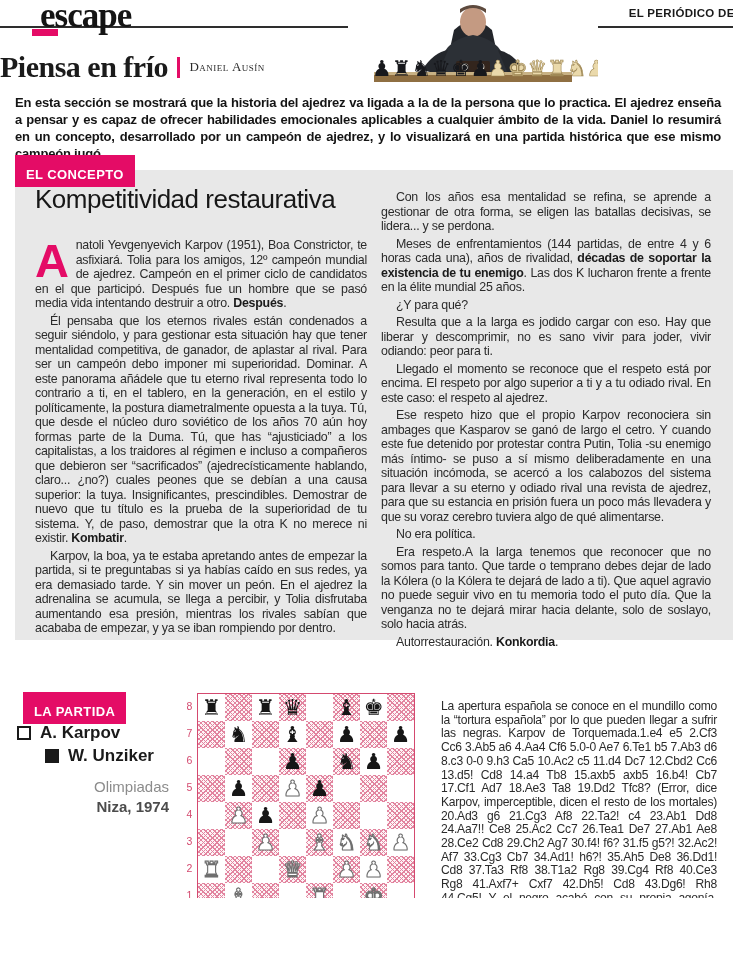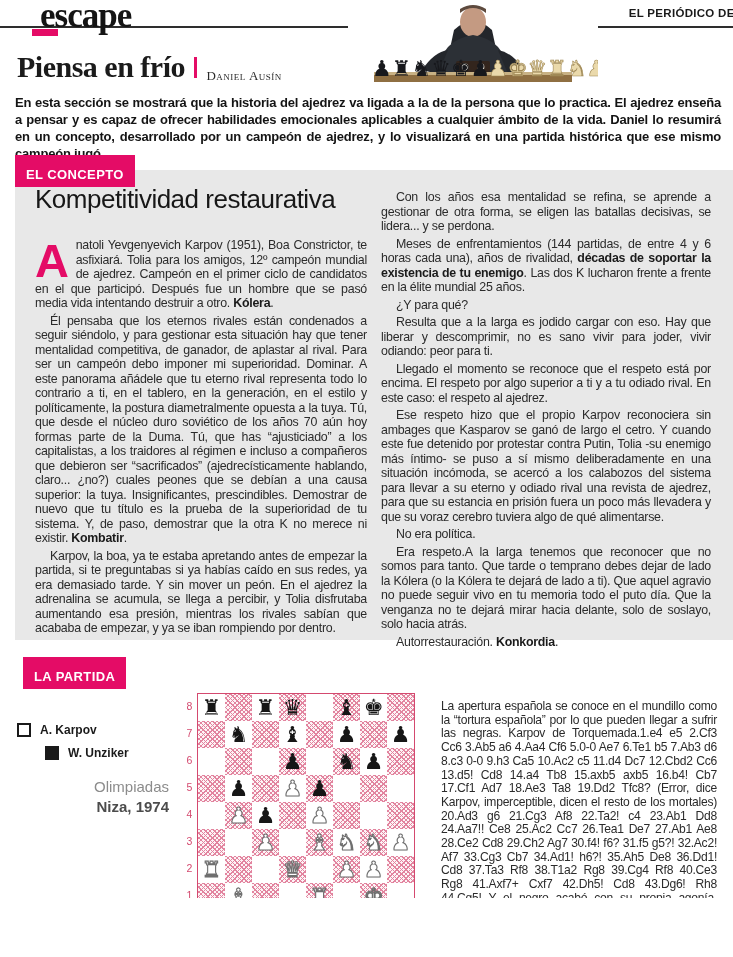--- a/index.html
+++ b/index.html
@@ -7,21 +7,21 @@
         font-family:"Liberation Sans",sans-serif;color:#1e1e1e;}
   
   .rule-top{position:absolute;left:0;top:26px;width:733px;height:2px;background:#2e2e2e;}
   .logo{position:absolute;left:40px;top:-4px;font-family:"Liberation Serif",serif;
         font-weight:700;font-size:35px;letter-spacing:-1px;color:#141414;}
   .accent-bar{position:absolute;left:32px;top:29px;width:26px;height:7px;background:#e40c66;}
   .masthead-right{position:absolute;right:-9px;top:7px;font-size:11.5px;font-weight:700;
         letter-spacing:.3px;color:#1a1a1a;}
   .photo-wrap{position:absolute;left:348px;top:0;width:250px;height:86px;background:#fff;z-index:3;}
   
-  .title-row{position:absolute;left:17px;top:50px;display:flex;align-items:flex-end;}
+  .title-row{position:absolute;left:0;top:50px;display:flex;align-items:center;}
   .page-title{font-family:"Liberation Serif",serif;font-weight:700;font-size:30px;
         letter-spacing:-.5px;color:#1b1b1b;}
   .title-sep{display:inline-block;width:3.5px;height:21px;background:#e40c66;
         margin:0 9px;align-self:center;}
   .author{font-family:"Liberation Serif",serif;font-variant:small-caps;font-size:13px;
         color:#2a2a2a;letter-spacing:.5px;}
   .intro{position:absolute;left:15px;top:94px;width:706px;font-weight:700;font-size:13px;
         line-height:17px;text-align:justify;color:#141414;letter-spacing:-.2px;}
   
   .pink-label{position:absolute;background:#e40c66;color:#fff;font-weight:700;font-size:13px;
@@ -34,22 +34,22 @@
         letter-spacing:-.25px;color:#2b2b2b;}
   .col p{margin:0 0 3px;text-indent:15px;}
   .col-left{left:20px;top:68px;}
   .col-right{left:366px;top:20px;width:330px;}
   .dc-p{text-indent:0 !important;}
   .dropcap{float:left;color:#e40c66;font-weight:700;font-size:47px;line-height:39px;
         margin:3px 7px 0 0;}
   
   .partida-headline{position:absolute;left:17px;top:691px;font-weight:700;font-size:15.5px;
         letter-spacing:-.2px;color:#141414;}
-  .player-row{position:absolute;left:17px;font-weight:700;font-size:12px;color:#1a1a1a;
-        display:flex;align-items:flex-start;}
+  .player-row{position:absolute;left:17px;font-weight:700;font-size:17px;color:#1a1a1a;
+        display:flex;align-items:center;}
   .sq-marker{display:inline-block;width:10px;height:10px;border:2px solid #1a1a1a;margin-right:9px;}
   .sq-marker.filled{background:#1a1a1a;}
   .event-block{position:absolute;left:17px;top:778px;width:152px;text-align:right;font-size:15px;}
   .event-name{color:#8c8c8c;margin-bottom:3px;}
   .event-venue{color:#4c4c4c;font-weight:700;}
   
   .board{position:absolute;left:197px;top:693px;width:216px;height:216px;display:grid;
         grid-template-columns:repeat(8,27px);grid-template-rows:repeat(8,27px);
         border:1px solid #d4496f;box-sizing:content-box;}
   .sq{display:flex;align-items:center;justify-content:center;}
@@ -106,41 +106,41 @@
   </div>
 
   <div class="intro">En esta sección se mostrará que la historia del ajedrez va ligada a la de la persona que lo practica. El ajedrez enseña a pensar y es capaz de ofrecer habilidades emocionales aplicables a cualquier ámbito de la vida. Daniel lo resumirá en un concepto, desarrollado por un campeón de ajedrez, y lo visualizará en una partida histórica que ese mismo campeón jugó.</div>
 
   <div class="pink-label" style="left:15px;top:155px;">EL CONCEPTO</div>
 
   <div class="gray-box">
     <div class="concepto-title">Kompetitividad restaurativa</div>
 
     <div class="col col-left">
-      <p class="dc-p"><span class="dropcap">A</span><span><span>natoli Yevgenyevich Karpov (1951), Boa Constrictor, te asfixiará. Tolia para los amigos, 12º campeón mundial de ajedrez. Campeón en el primer ciclo de candidatos en el que participó. Después fue un hombre que se pasó media vida intentando destruir a otro. </span><b>Kólera</b><span>.</span></span></p>
+      <p class="dc-p"><span class="dropcap">A</span><span><span>natoli Yevgenyevich Karpov (1951), Boa Constrictor, te asfixiará. Tolia para los amigos, 12º campeón mundial de ajedrez. Campeón en el primer ciclo de candidatos en el que participó. Después fue un hombre que se pasó media vida intentando destruir a otro. </span><b>Después</b><span>.</span></span></p>
       <div>
           <p><span>Él pensaba que los eternos rivales están condenados a seguir siéndolo, y para gestionar esta situación hay que tener mentalidad competitiva, de ganador, de aplastar al rival. Para ser un campeón debo imponer mi superioridad. Dominar. A este panorama añádele que tu eterno rival representa todo lo contrario a ti, en el tablero, en la generación, en el estilo y políticamente, la postura diametralmente opuesta a la tuya. Tú, que desde el núcleo duro soviético de los años 70 aún hoy formas parte de la Duma. Tú, que has “ajusticiado” a los capitalistas, a los traidores al régimen e incluso a compañeros que debieron ser “sacrificados” (ajedrecísticamente hablando, claro... ¿no?) cuales peones que se debían a una causa superior: la tuya. Insignificantes, prescindibles. Demostrar de nuevo que tu título es la prueba de la superioridad de tu sistema. Y, de paso, demostrar que la otra K no merece ni existir. </span><b>Kombatir</b><span>.</span></p>
           <p><span>Karpov, la boa, ya te estaba apretando antes de empezar la partida, si te preguntabas si ya habías caído en sus redes, ya era demasiado tarde. Y sin mover un peón. En el ajedrez la adrenalina se acumula, se llega a percibir, y Tolia disfrutaba aumentando esa presión, mientras los rivales sabían que acababa de empezar, y ya se iban rompiendo por dentro.</span></p>
         </div>
     </div>
 
     <div class="col col-right">
         <p><span>Con los años esa mentalidad se refina, se aprende a gestionar de otra forma, se eligen las batallas decisivas, se lidera... y se perdona.</span></p>
         <p><span>Meses de enfrentamientos (144 partidas, de entre 4 y 6 horas cada una), años de rivalidad, </span><b>décadas de soportar la existencia de tu enemigo</b><span>. Las dos K lucharon frente a frente en la élite mundial 25 años.</span></p>
         <p><span>¿Y para qué?</span></p>
         <p><span>Resulta que a la larga es jodido cargar con eso. Hay que liberar y descomprimir, no es sano vivir para joder, vivir odiando: peor para ti.</span></p>
         <p><span>Llegado el momento se reconoce que el respeto está por encima. El respeto por algo superior a ti y a tu odiado rival. En este caso: el respeto al ajedrez.</span></p>
         <p><span>Ese respeto hizo que el propio Karpov reconociera sin ambages que Kasparov se ganó de largo el cetro. Y cuando este fue detenido por protestar contra Putin, Tolia -su enemigo más íntimo- se puso a sí mismo deliberadamente en una situación incómoda, se acercó a los calabozos del sistema para llevar a su eterno y odiado rival una revista de ajedrez, para que su estancia en prisión fuera un poco más llevadera y que su voraz cerebro tuviera algo de qué alimentarse.</span></p>
         <p><span>No era política.</span></p>
         <p><span>Era respeto.A la larga tenemos que reconocer que no somos para tanto. Que tarde o temprano debes dejar de lado la Kólera (o la Kólera te dejará de lado a ti). Que aquel agravio no puede seguir vivo en tu memoria todo el puto día. Que la venganza no te dejará mirar hacia delante, solo de soslayo, solo hacia atrás.</span></p>
         <p><span>Autorrestauración. </span><b>Konkordia</b><span>.</span></p>
       </div>
   </div>
 
-  <div class="pink-label" style="left:23px;top:657px;">LA PARTIDA</div>
+  <div class="pink-label" style="left:23px;top:692px;">LA PARTIDA</div>
 
 
   <div class="player-row" style="top:723px;">
     <span class="sq-marker"></span>
     <span>A. Karpov</span>
   </div>
   <div class="player-row" style="top:746px;padding-left:28px;">
     <span class="sq-marker filled"></span>
     <span>W. Unziker</span>
   </div>

